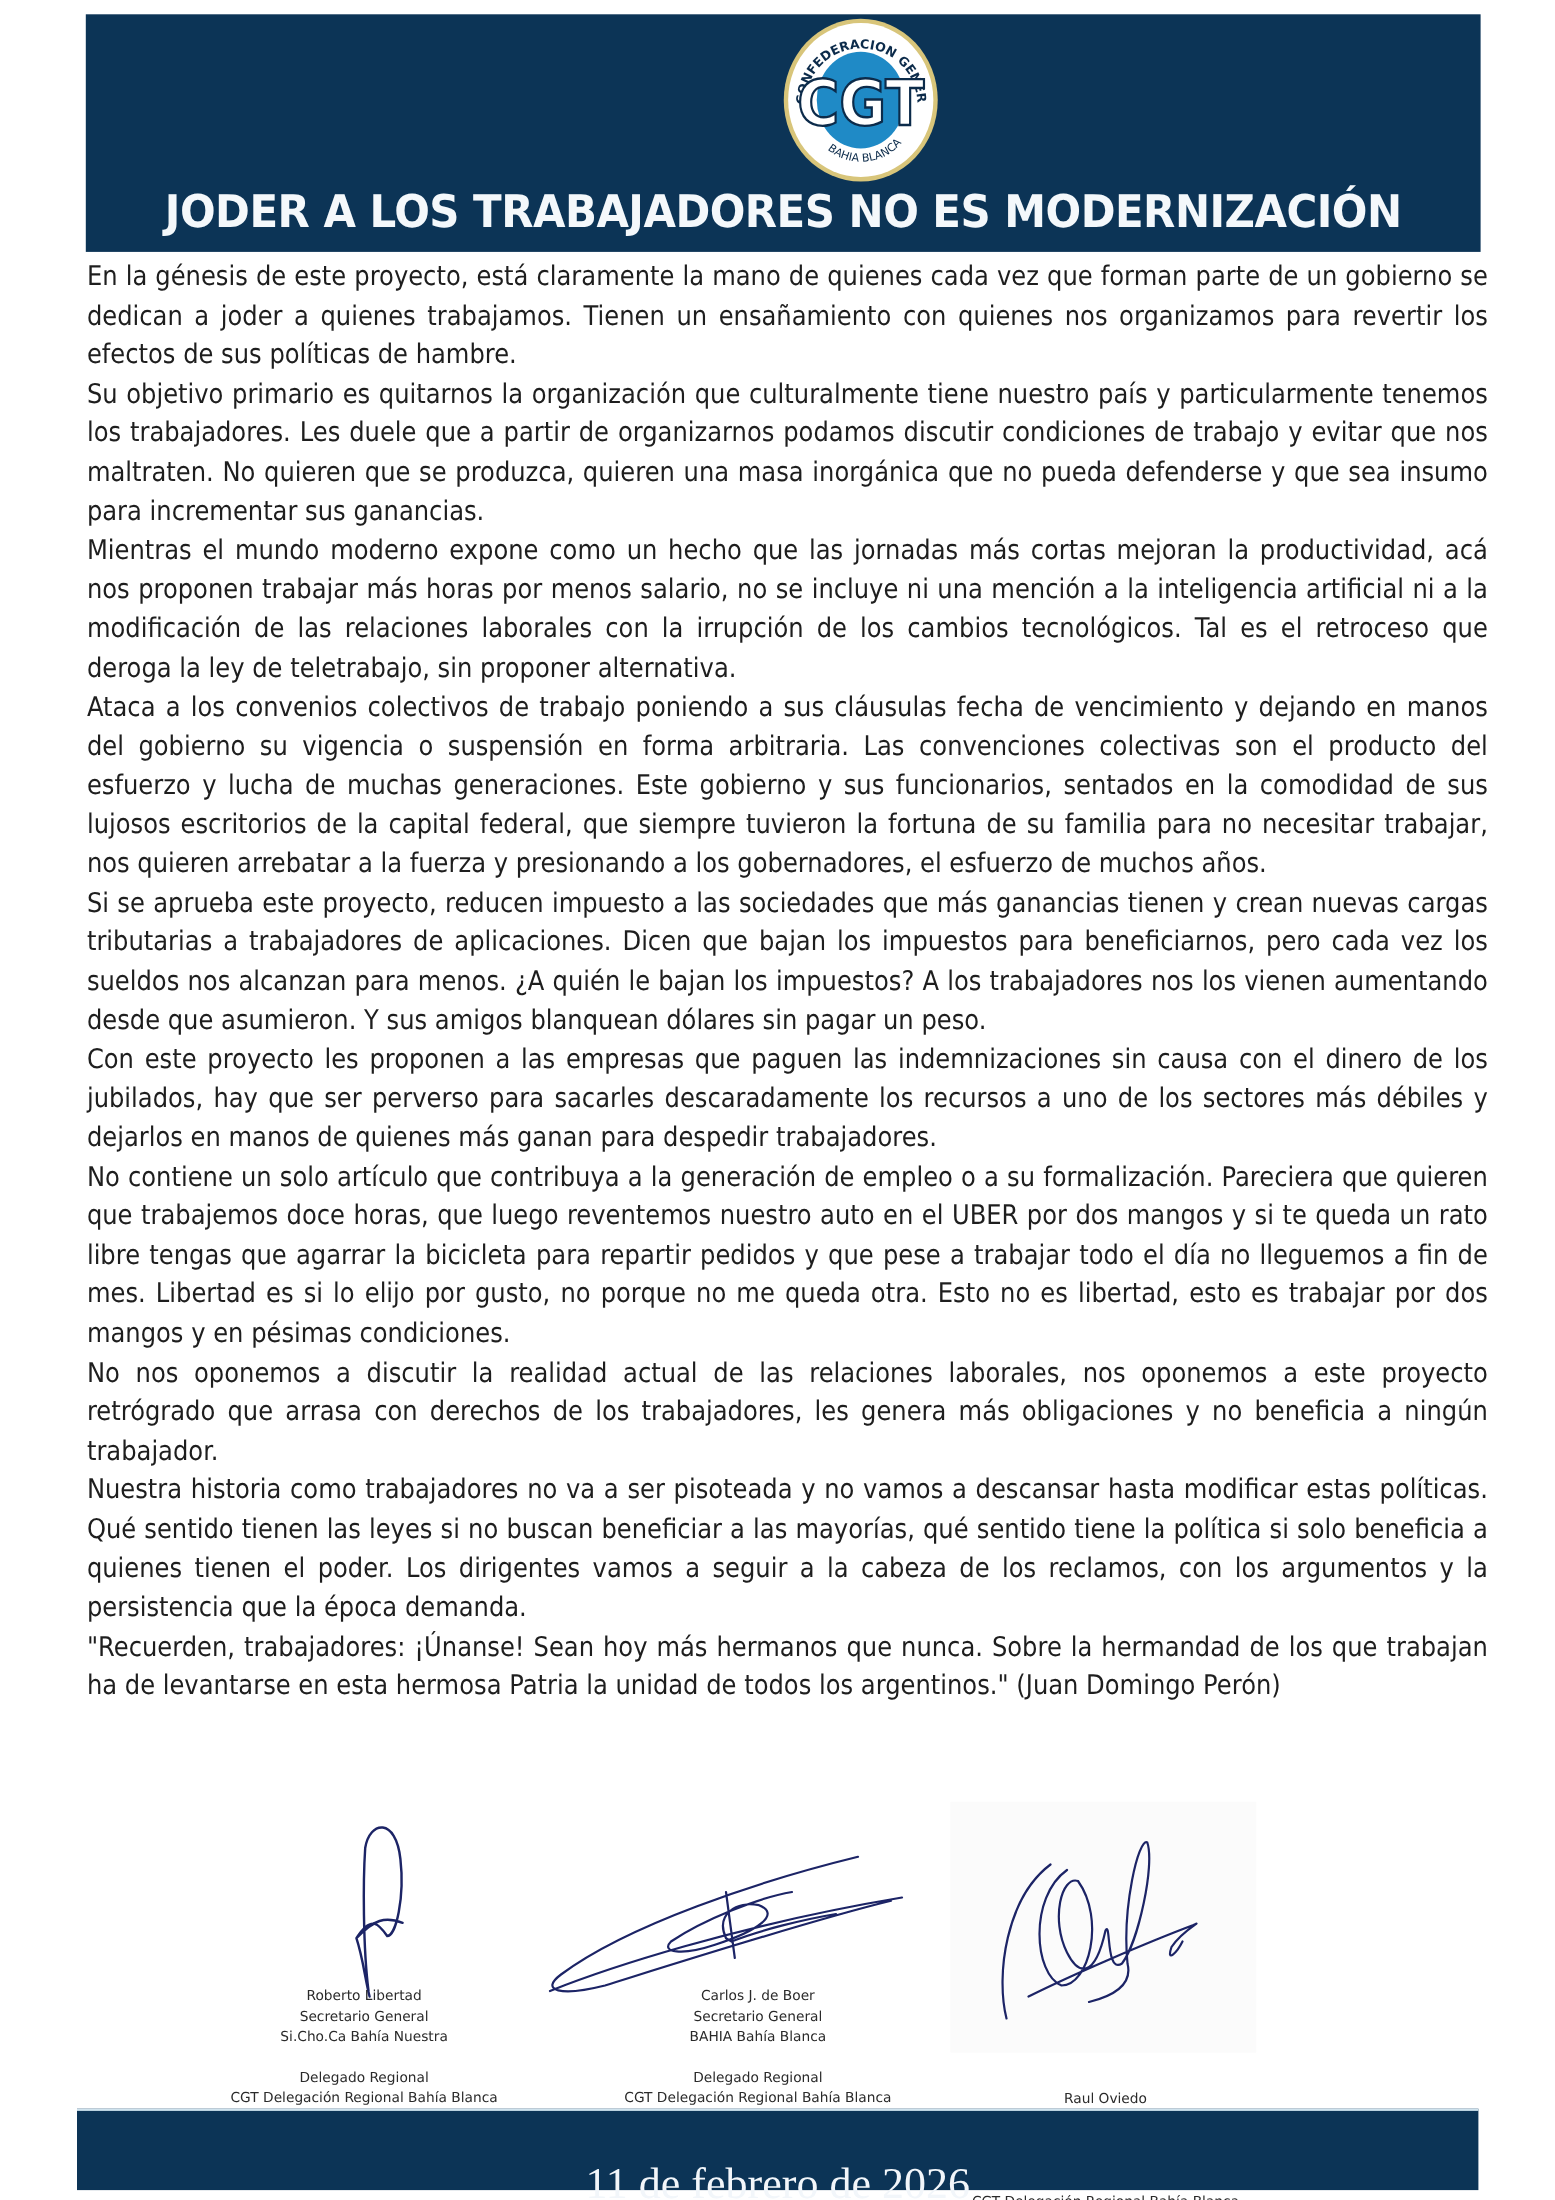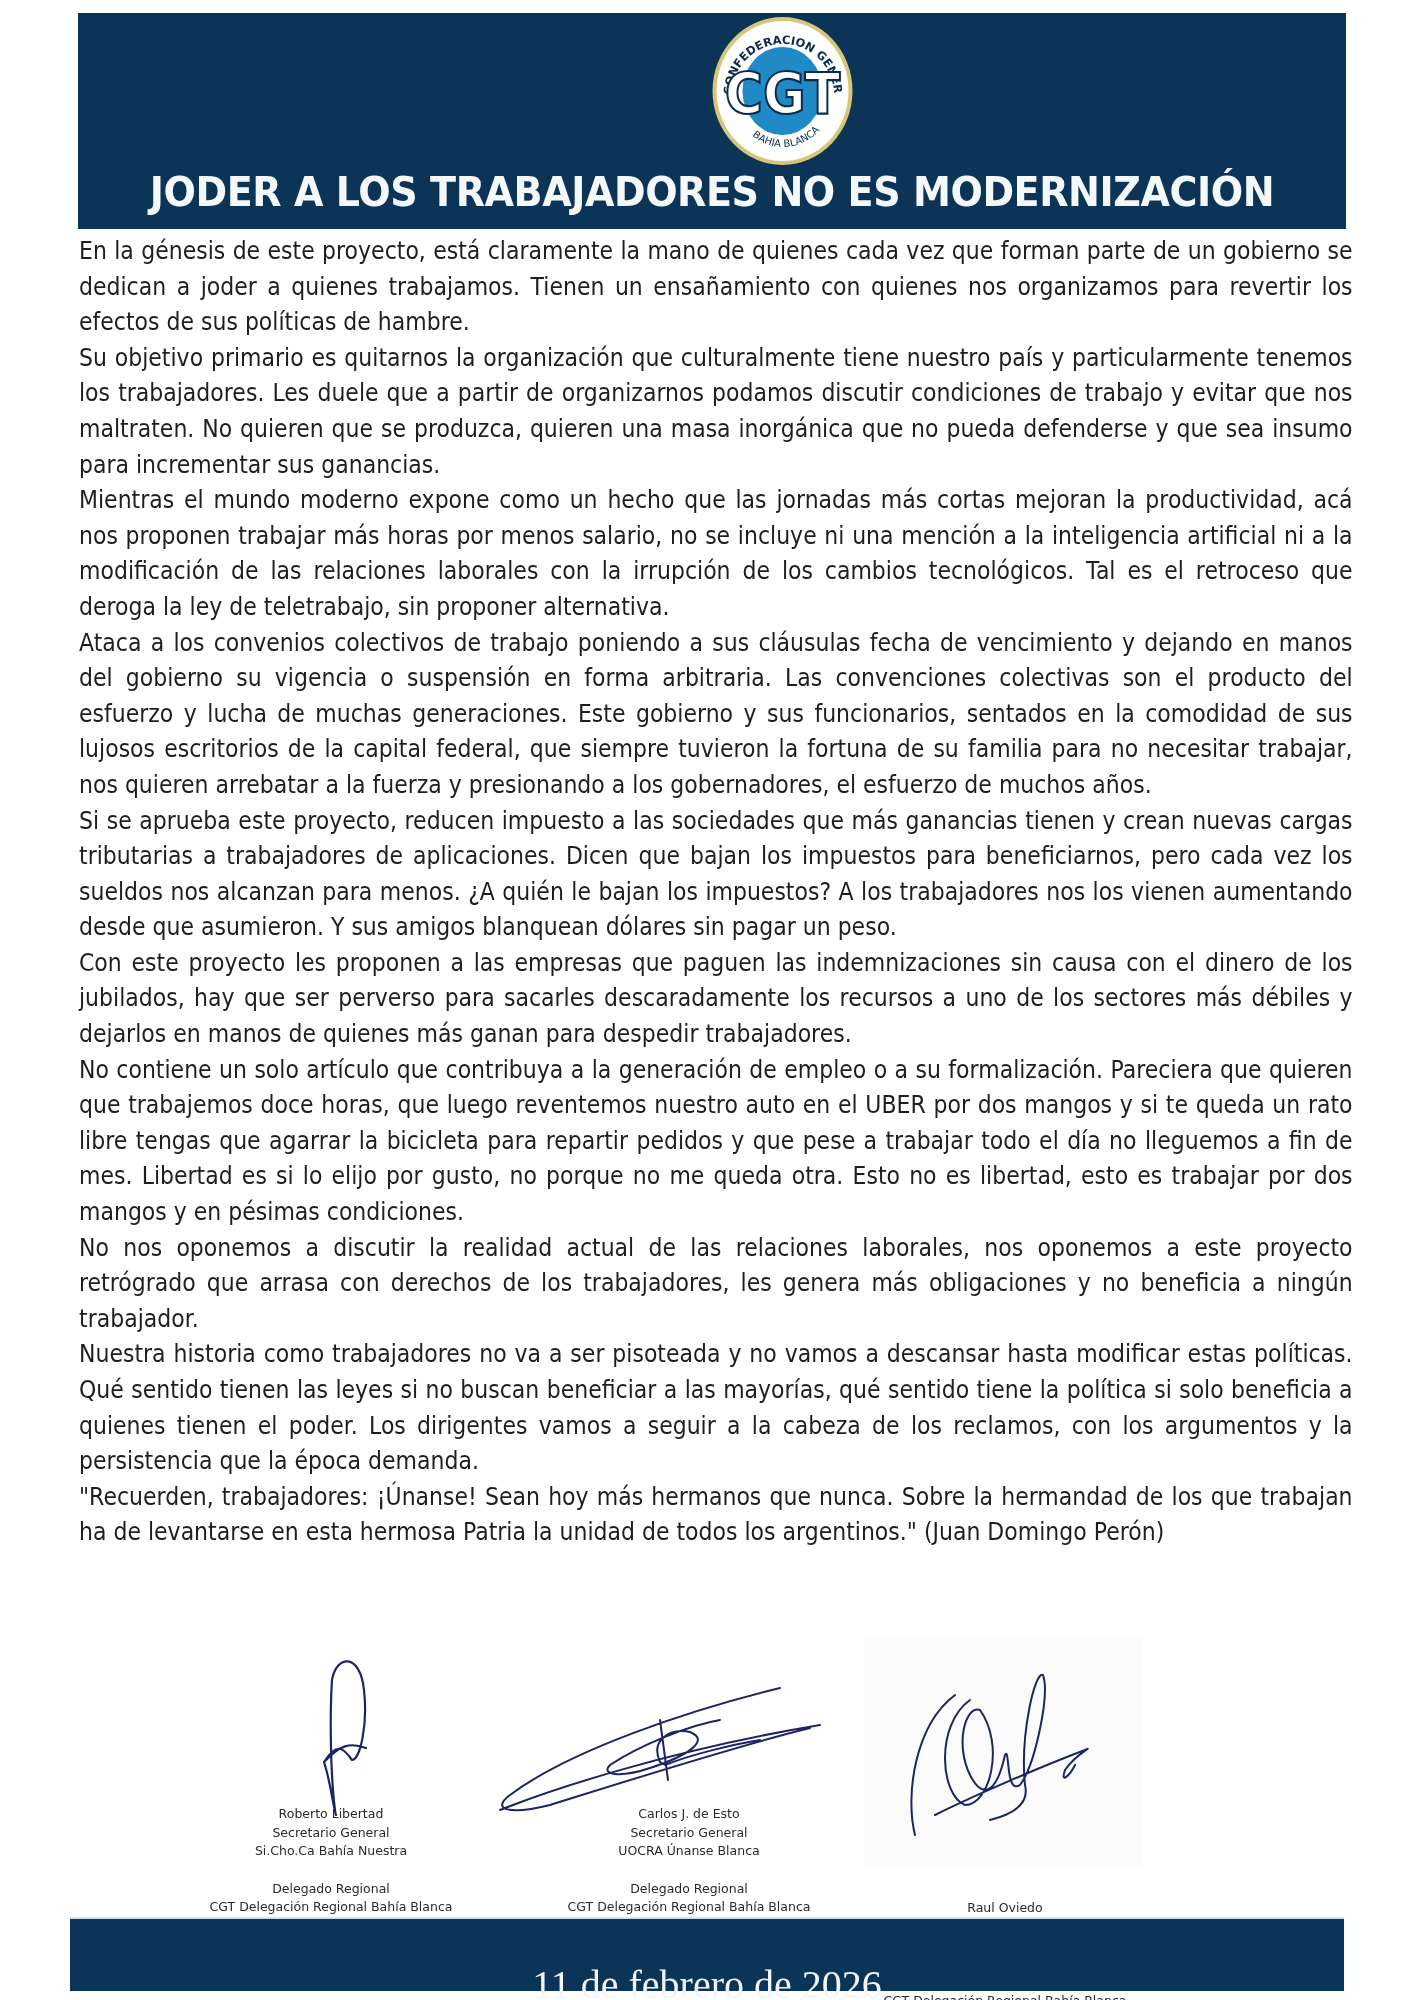--- a/index.html
+++ b/index.html
@@ -84,23 +84,23 @@
 <div class="sig-block" style="left:182px; top:1805px; width:298px;">
   <div>Roberto Libertad</div>
   <div>Secretario General</div>
   <div>Si.Cho.Ca Bahía Nuestra</div>
   <div class="gap"></div>
   <div>Delegado Regional</div>
   <div>CGT Delegación Regional Bahía Blanca</div>
 </div>
 
 <div class="sig-block" style="left:540px; top:1805px; width:298px;">
-  <div>Carlos J. de Esto</div>
+  <div>Carlos J. de Boer</div>
   <div>Secretario General</div>
-  <div>UOCRA Únanse Blanca</div>
+  <div>BAHIA Bahía Blanca</div>
   <div class="gap"></div>
   <div>Delegado Regional</div>
   <div>CGT Delegación Regional Bahía Blanca</div>
 </div>
 
 <div class="sig-block" style="left:856px; top:1899px; width:298px;">
   <div>Raul Oviedo</div>
   <div>Secretario General</div>
   <div>AEC Bahía General</div>
   <div class="gap"></div>

